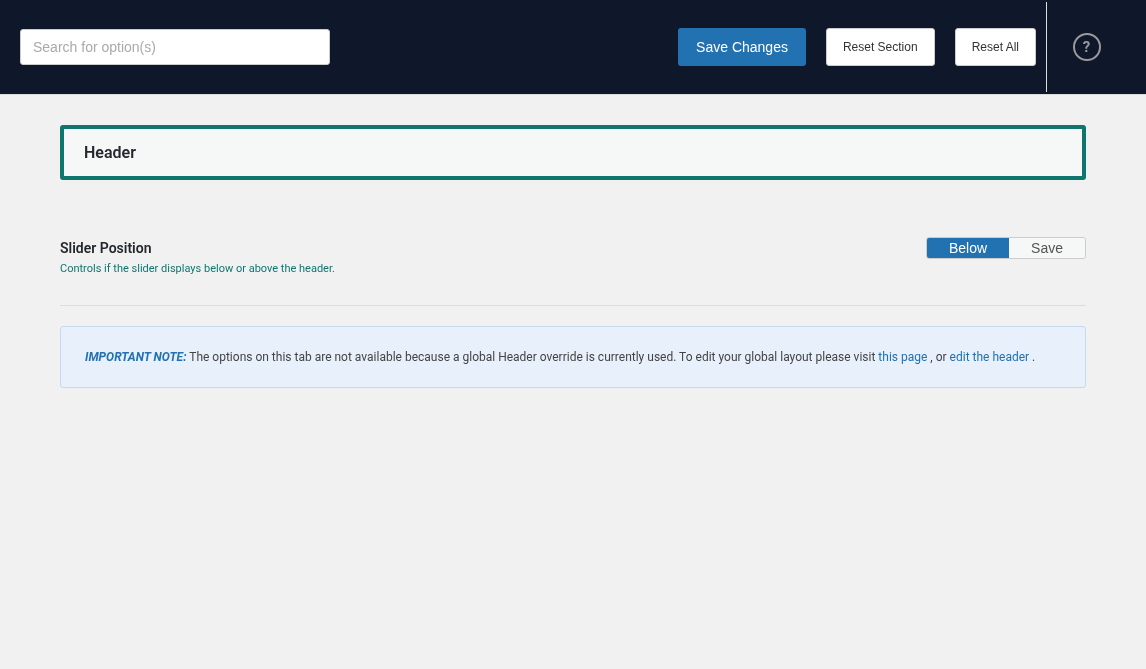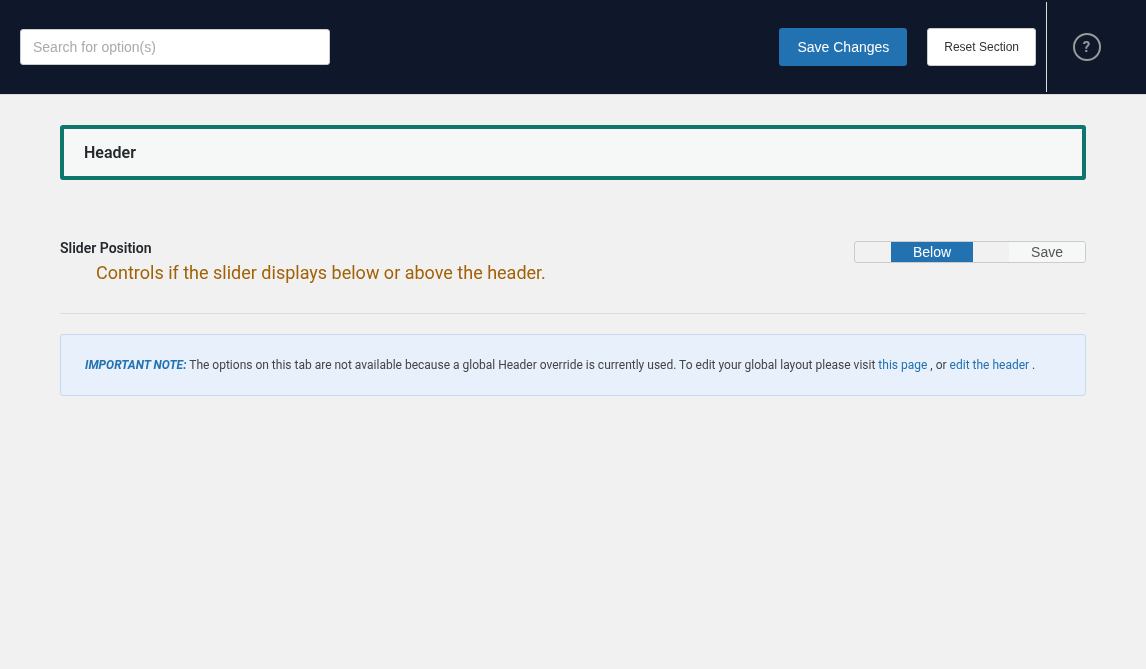--- a/index.html
+++ b/index.html
@@ -136,39 +136,37 @@
     }
 
     .option-label {
       font-size: 14px;
       font-weight: 600;
       color: #23282d;
       margin-top: 20px;
     }
 
     .option-description {
-      font-size: 18px;
-      color: #a16207;
-      margin-left: 36px;
+      font-size: 11px;
+      color: #0f766e;
     }
 
     .toggle-group {
       display: flex;
       border: 1px solid #ccc;
       border-radius: 3px;
       overflow: hidden;
     }
 
     .toggle-btn {
       padding: 2px 22px;
       font-size: 14px;
       cursor: pointer;
       border: none;
       outline: none;
-      margin-left: 36px;
     }
 
     .toggle-btn.active {
       background-color: #2271b1;
       color: #fff;
     }
 
     .toggle-btn.inactive {
       background-color: #f6f7f7;
       color: #555;
@@ -210,20 +208,21 @@
 <body>
 
 <div class="toolbar">
   <div class="toolbar-left">
     <input type="text" class="search-input" placeholder="Search for option(s)" style="">
   </div>
   <div style="display:flex; align-items:center;">
     <div class="toolbar-right">
       <button class="btn-save">Save Changes</button>
       <button class="btn-outline">Reset Section</button>
+      <button class="btn-outline">Reset All</button>
     </div>
     <div class="help-icon-container">
       <div class="help-icon">?</div>
     </div>
   </div>
 </div>
 
 <div class="main-content">
 
   <div class="section-header">

